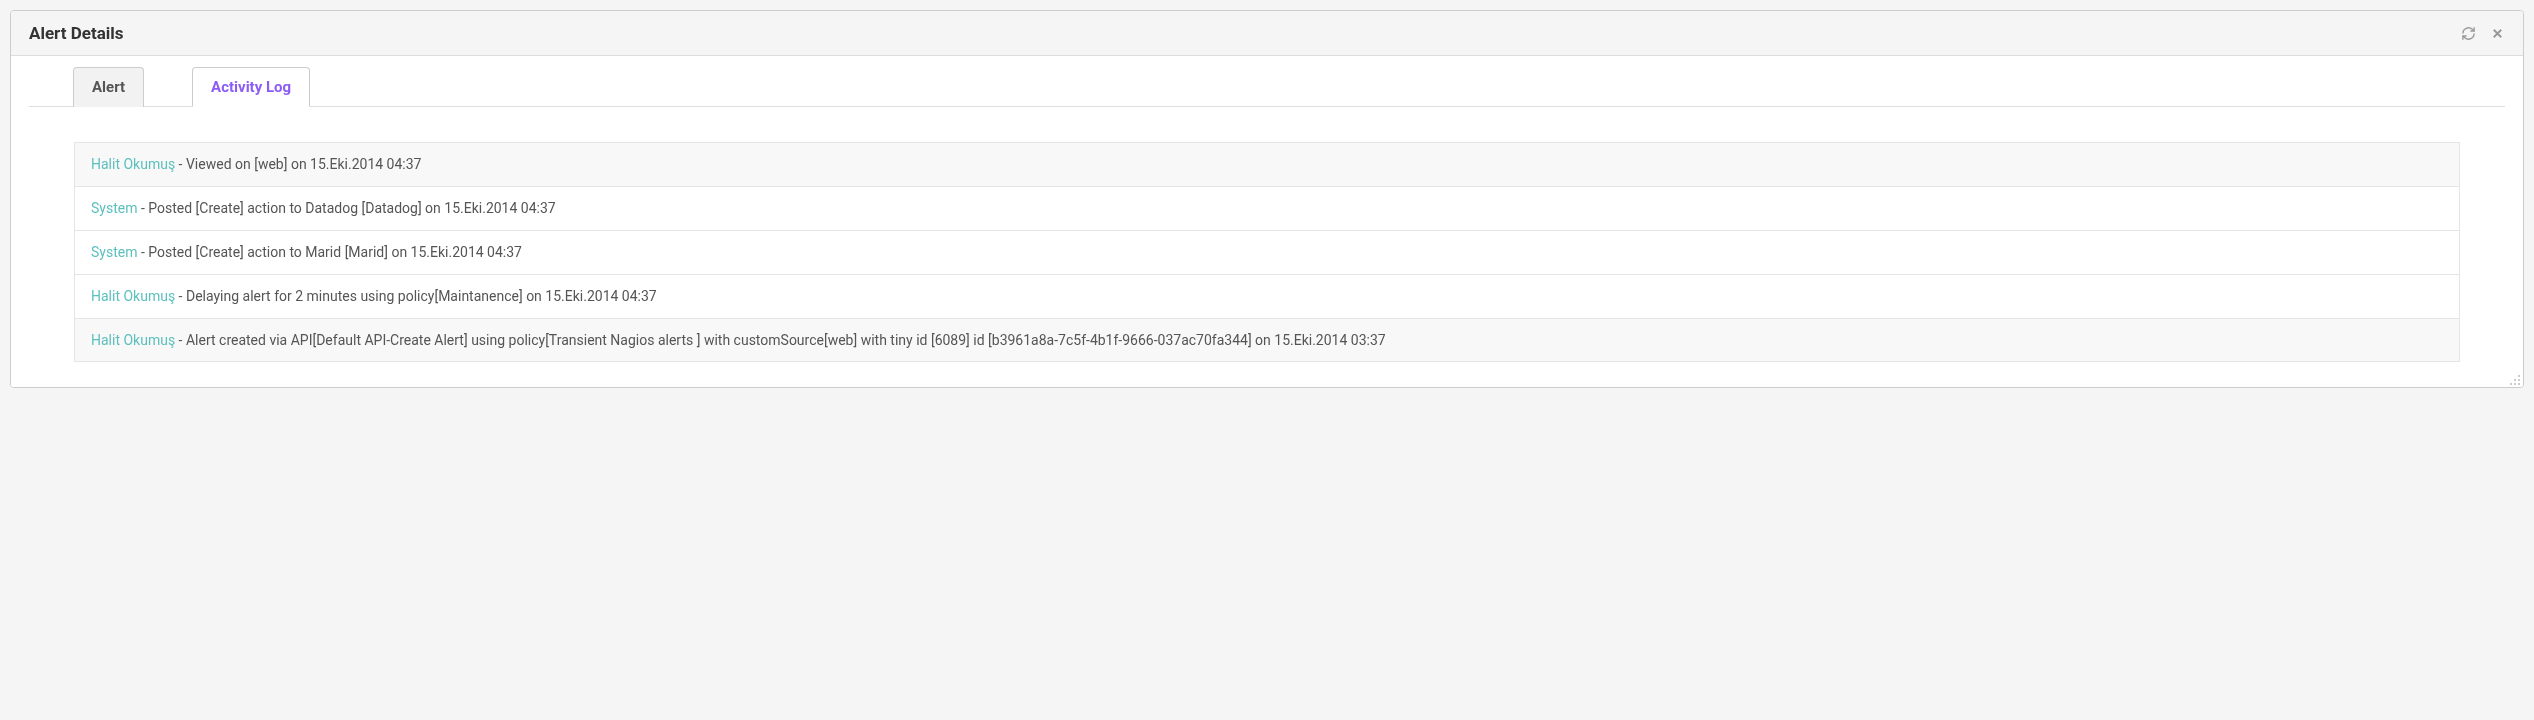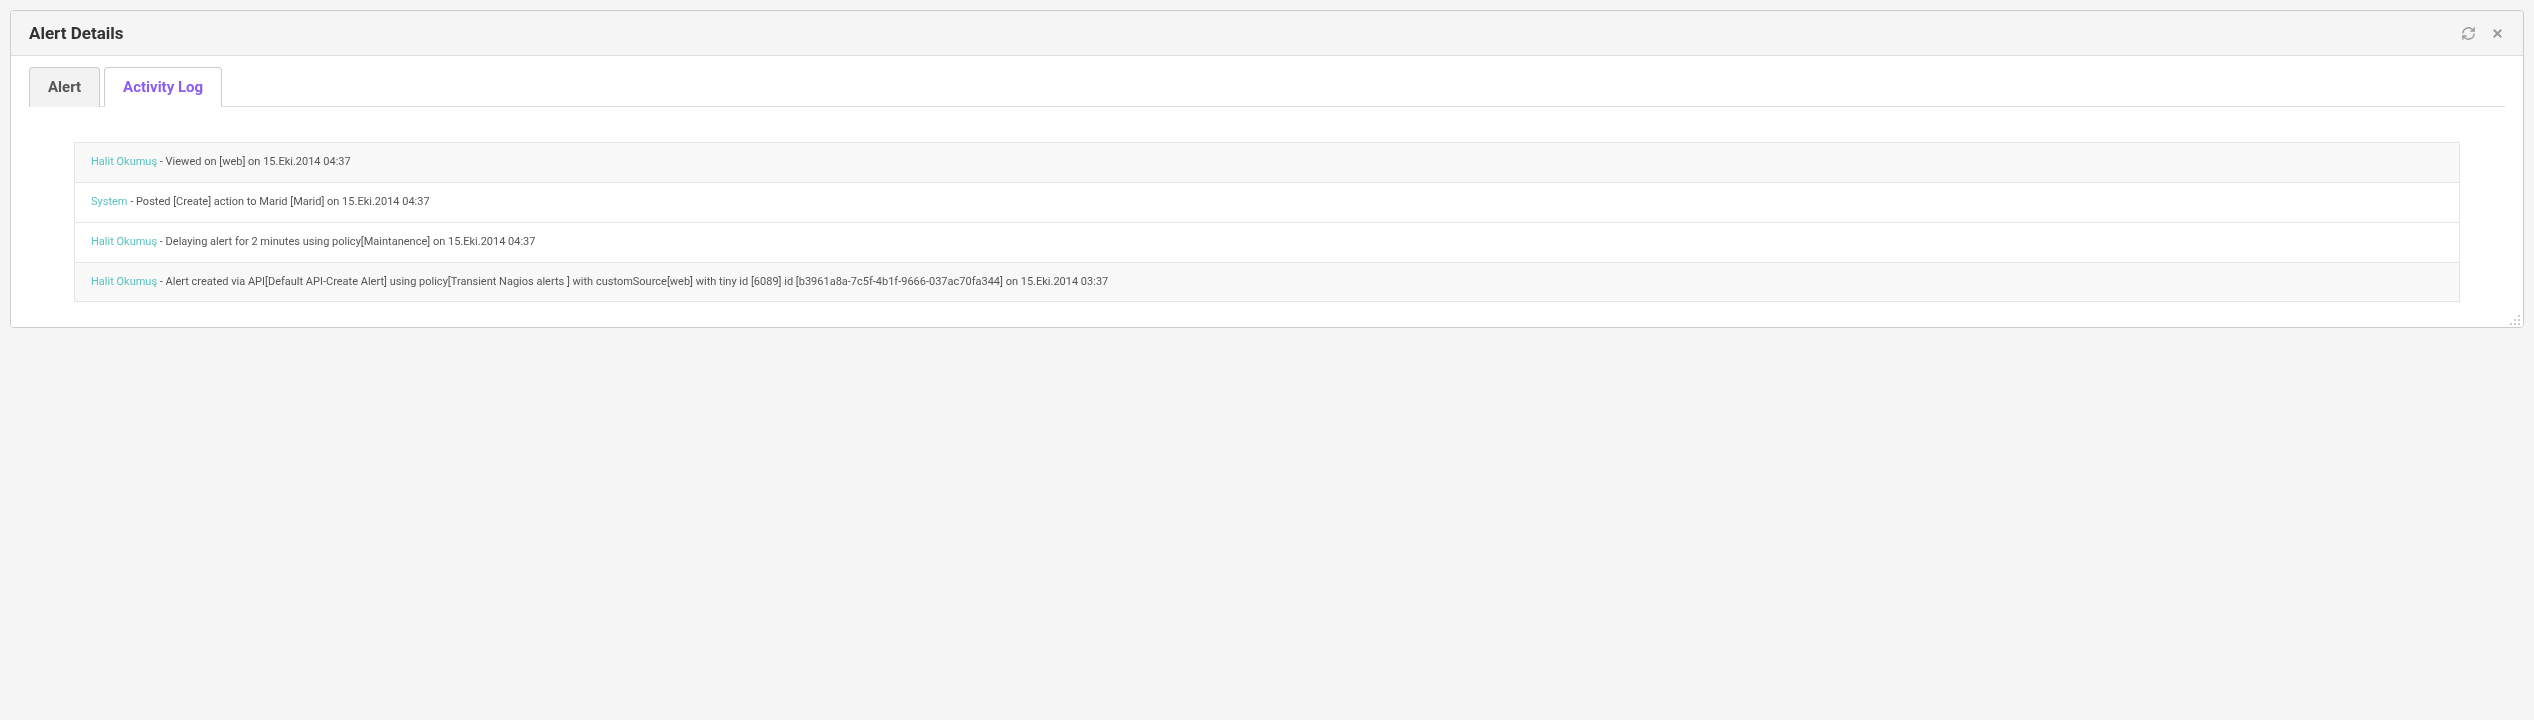--- a/index.html
+++ b/index.html
@@ -63,35 +63,36 @@
       font-weight: 700;
       color: #555;
       background: #f2f2f2;
       border: 1px solid #ccc;
       border-bottom: none;
       border-radius: 4px 4px 0 0;
       cursor: pointer;
       margin-right: 4px;
       position: relative;
       top: 1px;
+      margin-left: 44px;
     }
     .tab.active {
       background: #fff;
       border-bottom: 1px solid #fff;
       color: #8b5cf6;
     }
     .log-list {
       margin-top: 35px;
       padding: 0 45px;
     }
     .log-item {
       border: 1px solid #e5e5e5;
       border-top: none;
       padding: 12px 16px;
-      font-size: 11px;
+      font-size: 14px;
       color: #555;
       line-height: 1.35;
       background: #fff;
     }
     .log-item:first-child {
       border-top: 1px solid #e5e5e5;
       background: #f8f8f8;
     }
     .log-item:last-child {
       background: #f8f8f8;
@@ -136,20 +137,23 @@
     <div class="tabs">
       <div class="tab">Alert</div>
       <div class="tab active">Activity Log</div>
     </div>
 
     <div class="log-list">
       <div class="log-item">
         <span class="actor">Halit Okumuş</span><span> - Viewed on [web] on 15.Eki.2014 04:37</span>
       </div>
       <div class="log-item">
+        <span class="actor">System</span><span> - Posted [Create] action to Datadog [Datadog] on 15.Eki.2014 04:37</span>
+      </div>
+      <div class="log-item">
         <span class="actor">System</span><span> - Posted [Create] action to Marid [Marid] on 15.Eki.2014 04:37</span>
       </div>
       <div class="log-item">
         <span class="actor">Halit Okumuş</span><span> - Delaying alert for 2 minutes using policy[Maintanence] on 15.Eki.2014 04:37</span>
       </div>
       <div class="log-item">
         <span class="actor">Halit Okumuş</span><span> - Alert created via API[Default API-Create Alert] using policy[Transient Nagios alerts ] with customSource[web] with tiny id [6089] id [b3961a8a-7c5f-4b1f-9666-037ac70fa344] on 15.Eki.2014 03:37</span>
       </div>
     </div>
   </div>

